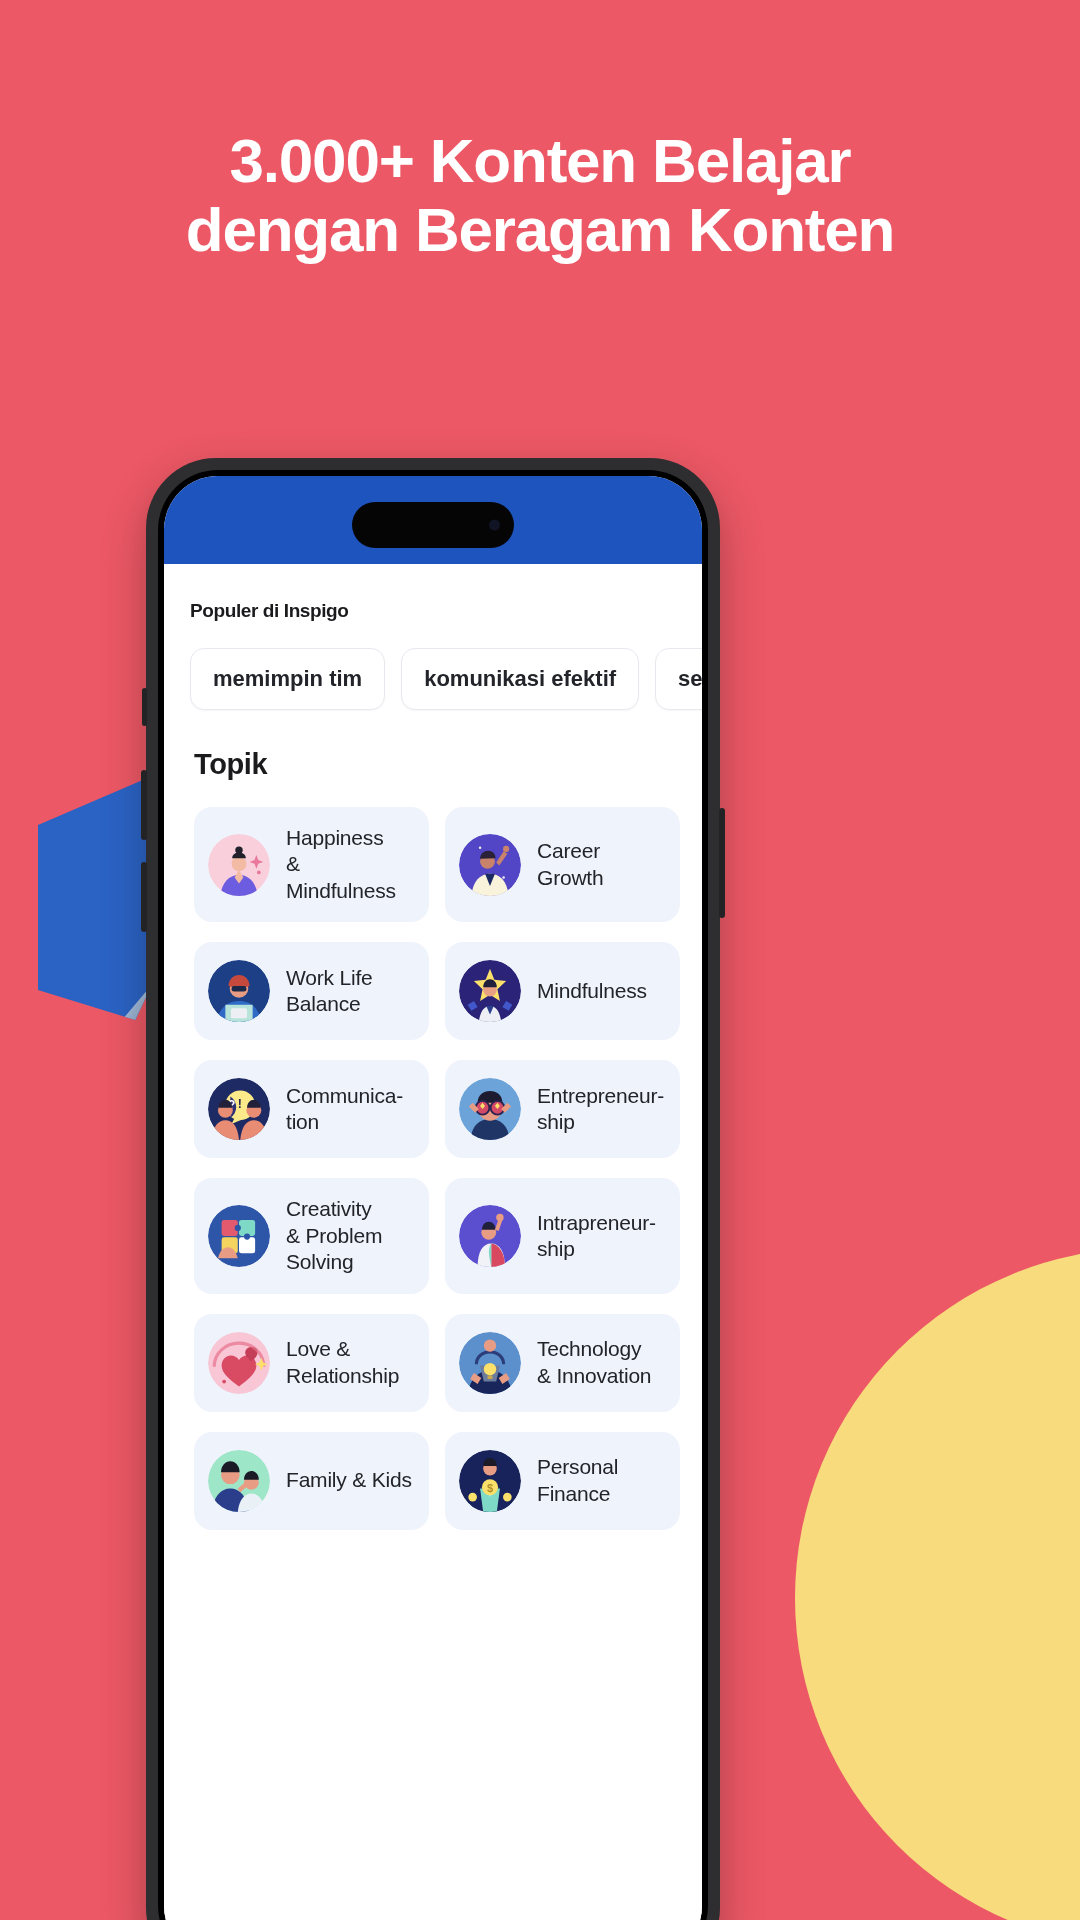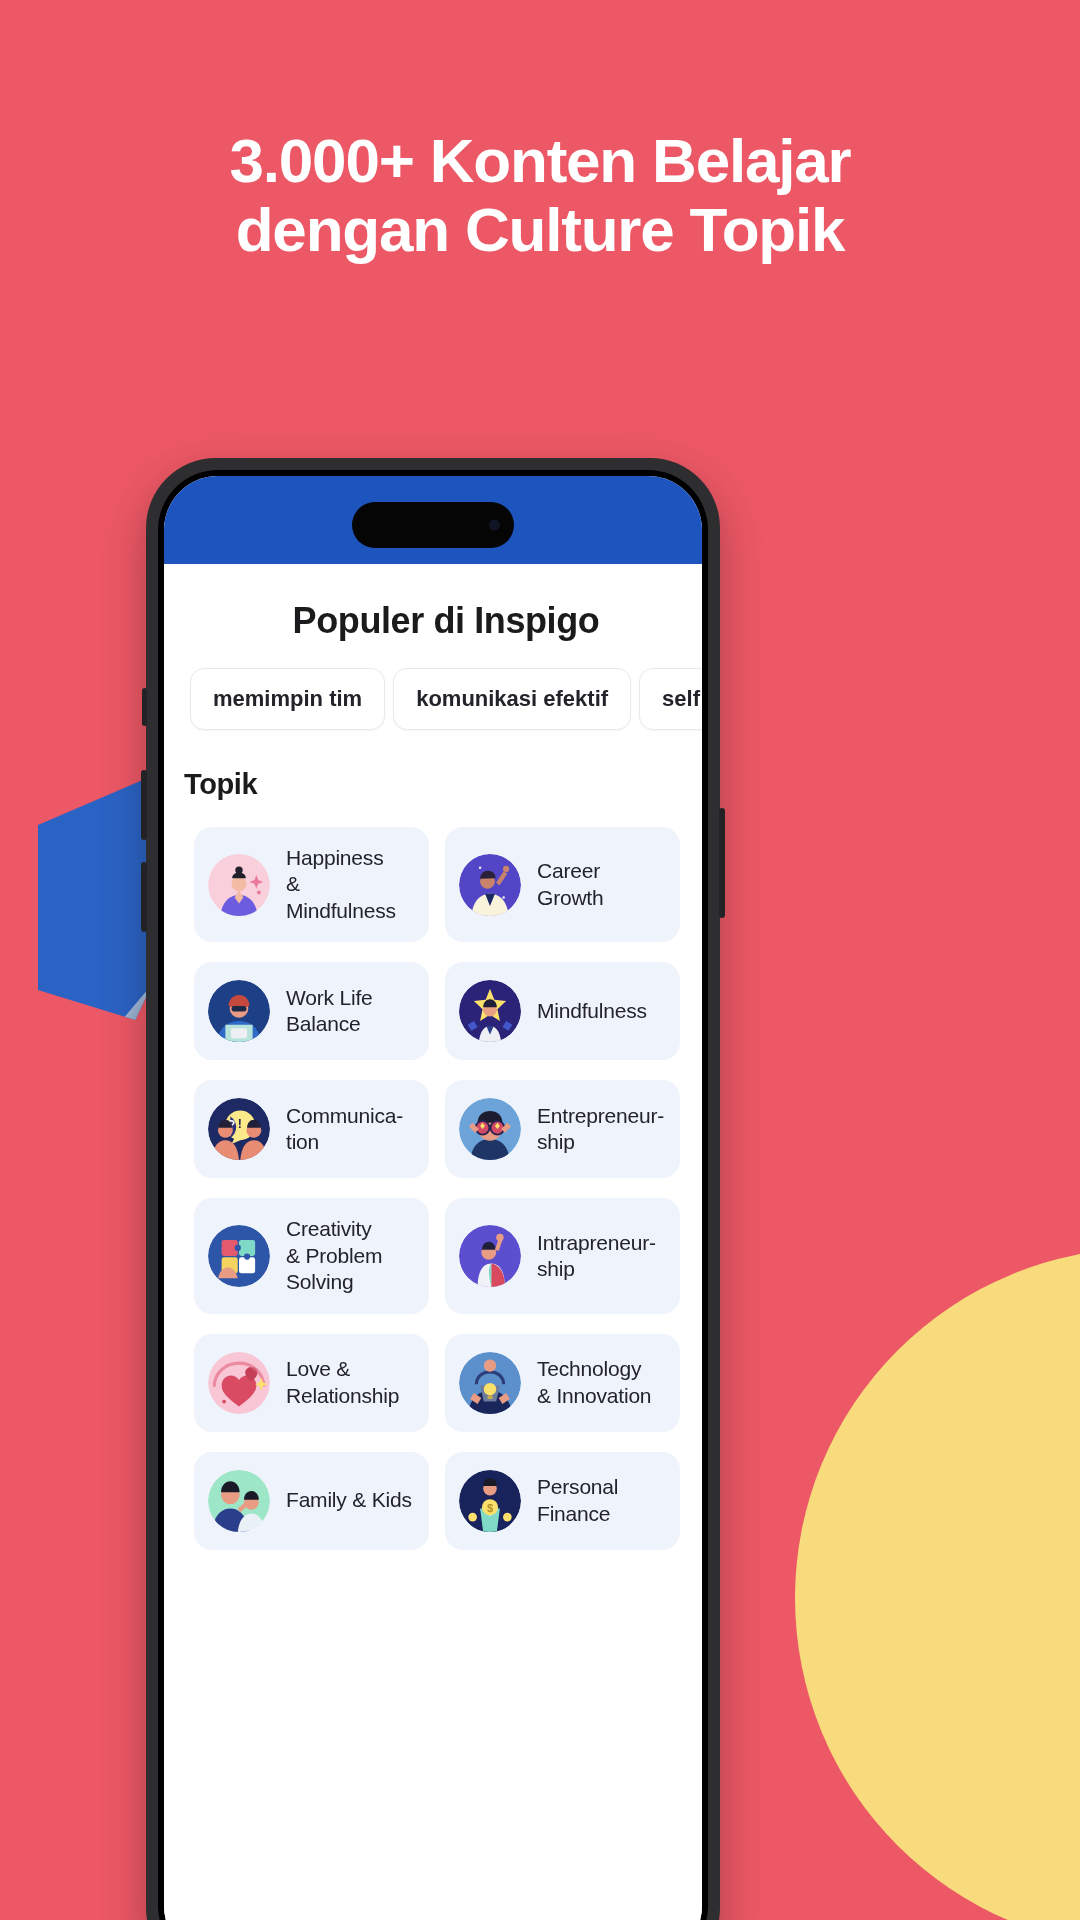--- a/index.html
+++ b/index.html
@@ -145,50 +145,49 @@
   
   .app {
     position: absolute;
     top: 88px;
     left: 0; right: 0; bottom: 0;
     background: #FFFFFF;
     padding: 0 0 0 0;
     overflow: hidden;
   }
   .sec-title {
-    font-size: 36px;
+    font-size: 19px;
     font-weight: 700;
     color: #1B1B1D;
     letter-spacing: -0.4px;
     padding: 36px 0 0 26px;
-    text-align: center;
   }
   .chips {
     display: flex;
-    gap: 8px;
+    gap: 16px;
     padding: 26px 0 0 26px;
     white-space: nowrap;
   }
   .chip {
     flex: 0 0 auto;
     background: #FFFFFF;
     border: 1.6px solid #E7E9EF;
     border-radius: 14px;
     padding: 17px 22px;
     font-size: 22px;
     font-weight: 600;
     color: #23242A;
     box-shadow: 0 1px 2px rgba(20,20,40,.04);
   }
   .topik-title {
     font-size: 29px;
     font-weight: 700;
     color: #1B1B1D;
     letter-spacing: -0.4px;
-    padding: 38px 0 0 20px;
+    padding: 38px 0 0 30px;
   }
   .grid {
     display: grid;
     grid-template-columns: 1fr 1fr;
     gap: 20px 16px;
     padding: 26px 22px 0 30px;
   }
   .card {
     display: flex;
     align-items: center;
@@ -220,21 +219,21 @@
 </head>
 <body>
 
 <div id="stage">
 
   <div class="yellow-blob"></div>
   <div class="blue-sticker"></div>
 
   <div class="headline">
     <span>3.000+ Konten Belajar</span>
-    <span class="l2">dengan Culture Topik</span>
+    <span class="l2">dengan Beragam Konten</span>
   </div>
 
   <div class="phone">
     <div class="btn-side btn-silence"></div>
     <div class="btn-side btn-vup"></div>
     <div class="btn-side btn-vdn"></div>
     <div class="btn-side btn-power"></div>
 
     <div class="phone-inner">
       <div class="screen">

